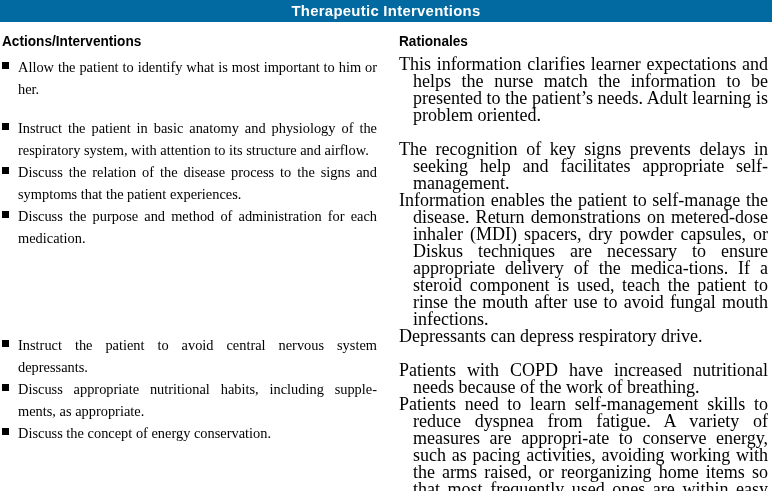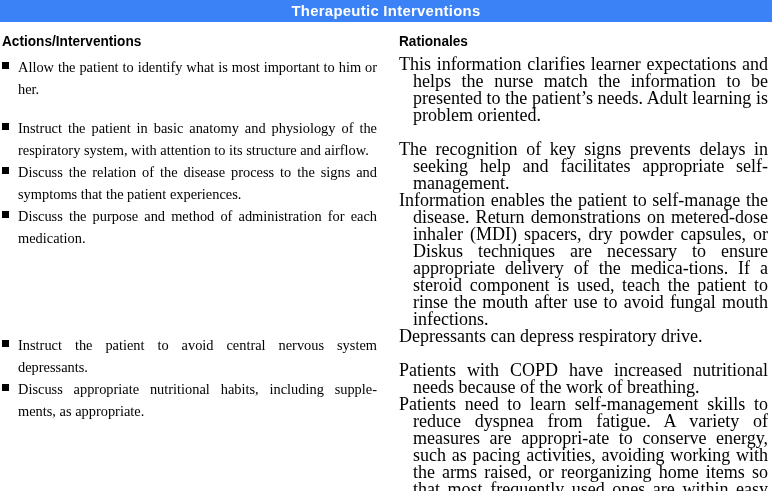--- a/index.html
+++ b/index.html
@@ -111,36 +111,37 @@
   }
   .rationale.gap-before { margin-top: 17px; }
 
   
   .rationale:last-child,
   ul.actions li:last-child { }
 </style>
 </head>
 <body>
 
-<div class="banner" style="background: #3b82f6;">
+<div class="banner" style="background: #0369a1;">
   <div class="banner-title" style="color: rgb(255, 255, 255);">Therapeutic Interventions</div>
 </div>
 
 <div class="sheet">
 
   <div class="col col-left">
     <div class="col-head">Actions/Interventions</div>
 
     <ul class="actions">
       <li>Allow the patient to identify what is most important to him or her.</li>
       <li class="gap-before">Instruct the patient in basic anatomy and physiology of the respiratory system, with attention to its structure and airflow.</li>
       <li>Discuss the relation of the disease process to the signs and symptoms that the patient experiences.</li>
       <li>Discuss the purpose and method of administration for each medication.</li>
       <li class="gap-big">Instruct the patient to avoid central nervous system depressants.</li>
       <li>Discuss appropriate nutritional habits, including supple-ments, as appropriate.</li>
+      <li>Discuss the concept of energy conservation.</li>
     </ul>
   </div>
 
   <div class="col col-right">
     <div class="col-head">Rationales</div>
 
     <div class="rationales">
       <p class="rationale">This information clarifies learner expectations and helps the nurse match the information to be presented to the patient’s needs. Adult learning is problem oriented.</p>
       <p class="rationale gap-before">The recognition of key signs prevents delays in seeking help and facilitates appropriate self-management.</p>
       <p class="rationale">Information enables the patient to self-manage the disease. Return demonstrations on metered-dose inhaler (MDI) spacers, dry powder capsules, or Diskus techniques are necessary to ensure appropriate delivery of the medica-tions. If a steroid component is used, teach the patient to rinse the mouth after use to avoid fungal mouth infections.</p>

